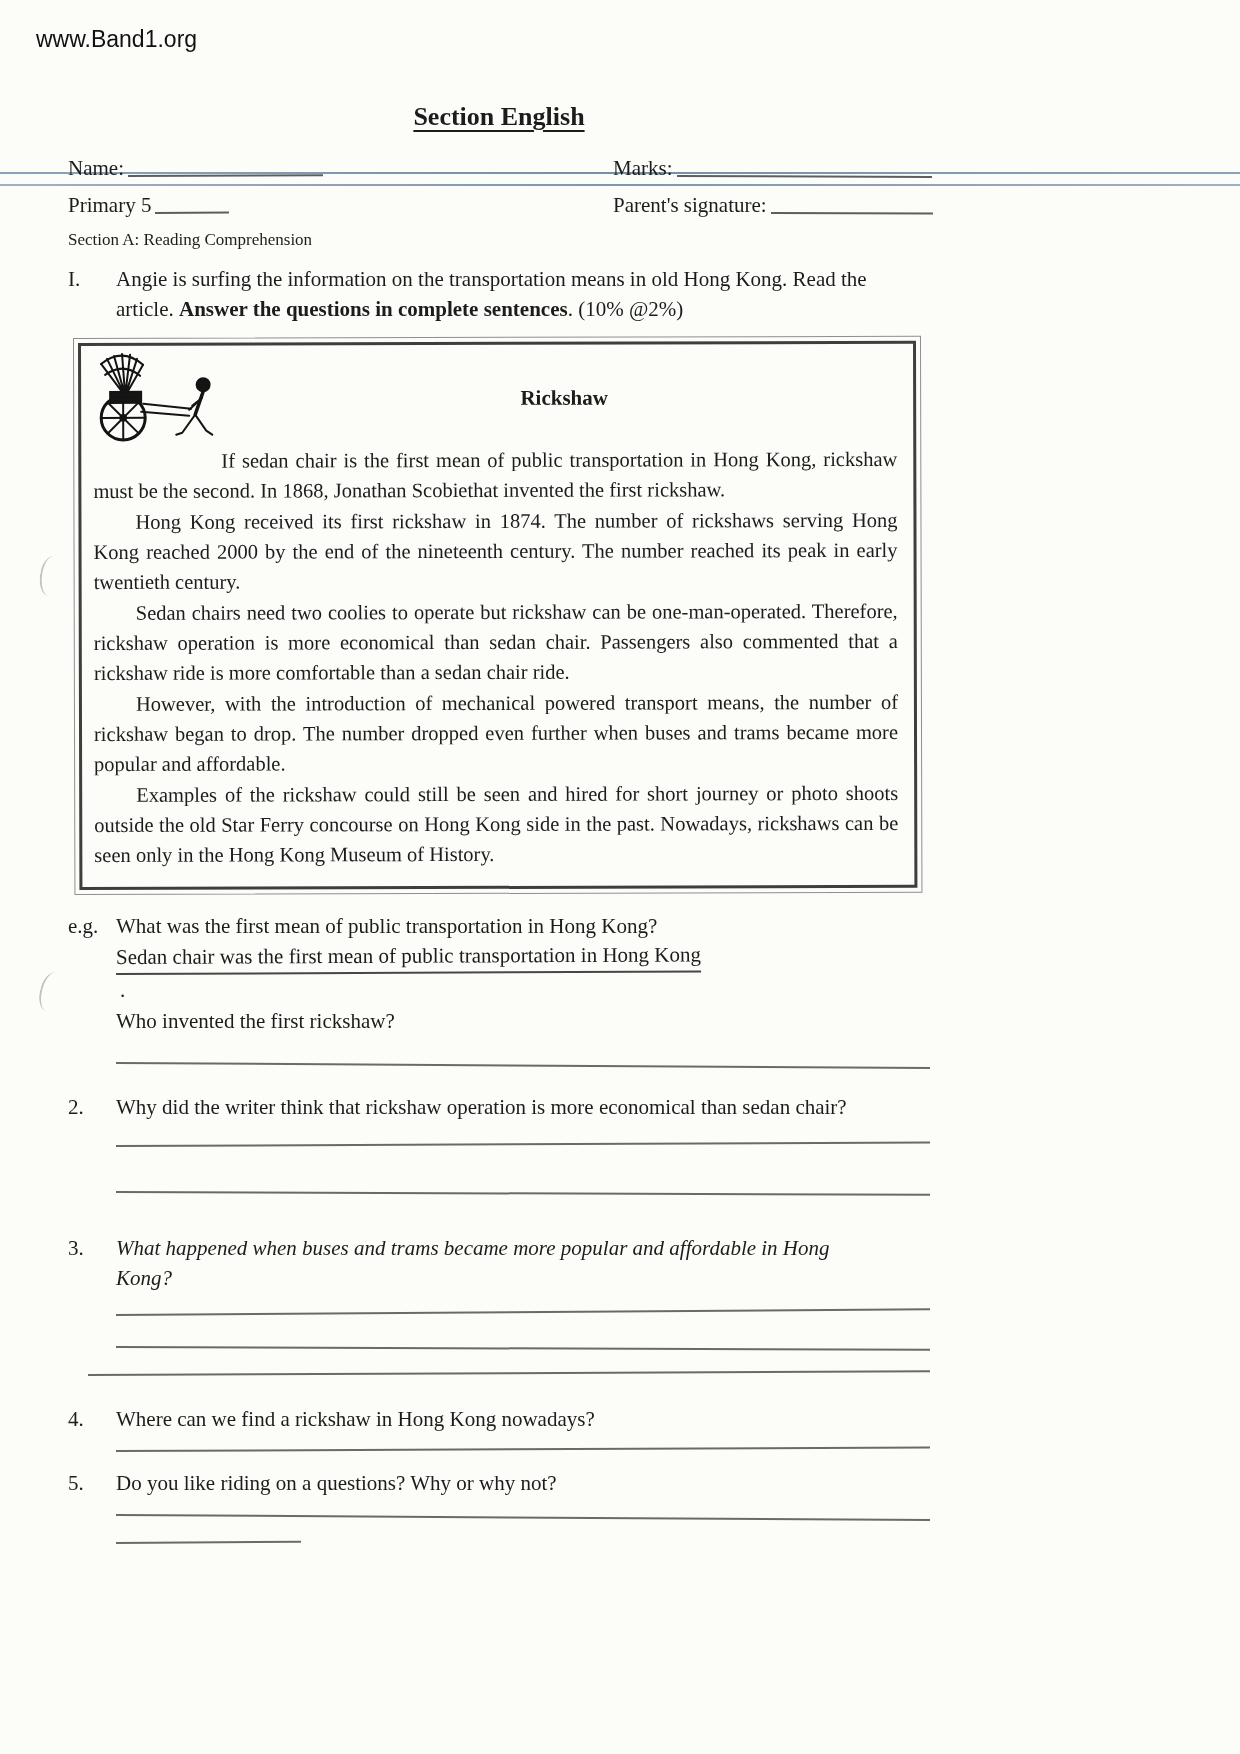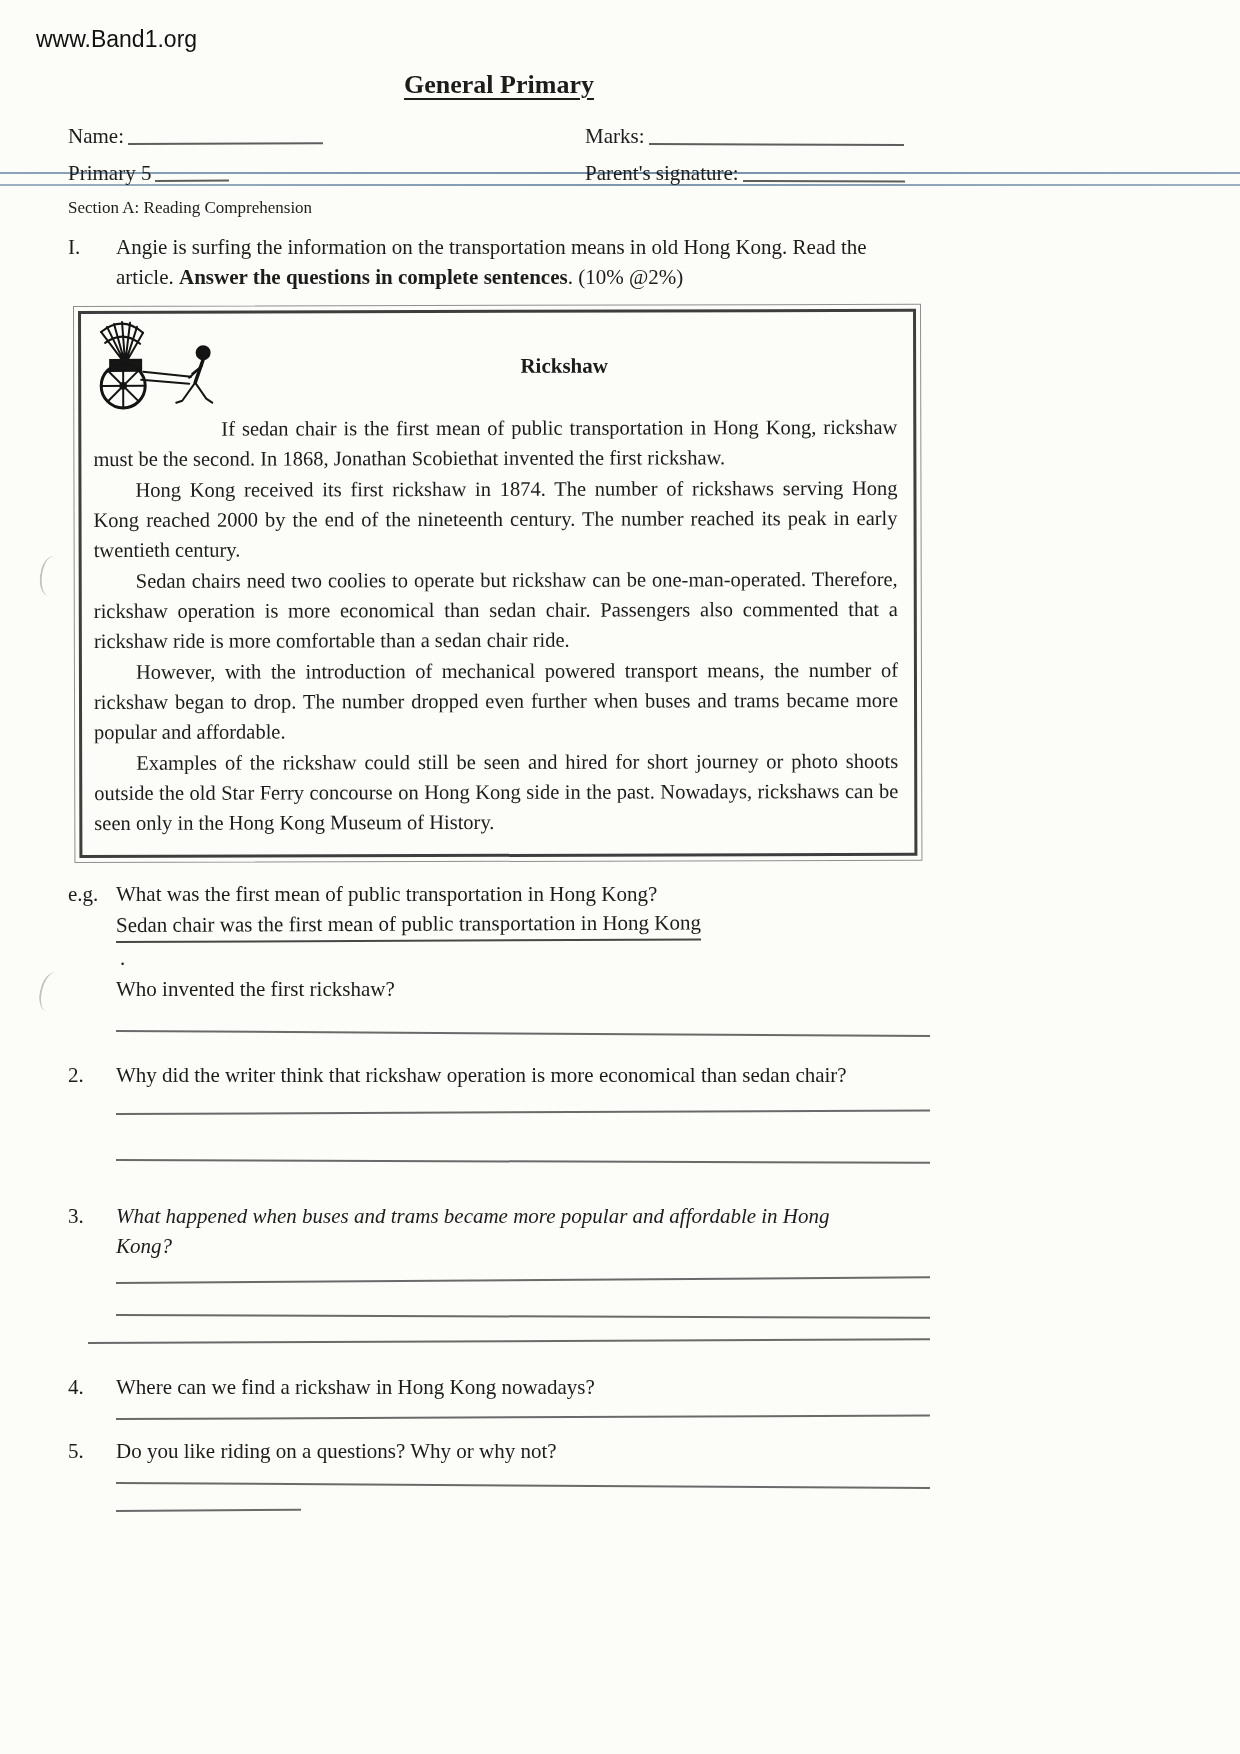--- a/index.html
+++ b/index.html
@@ -6,21 +6,21 @@
   .page{
     position:relative;
     width:1240px;
     height:1754px;
     margin:0 auto;
     background:#fcfcf9;
     overflow:hidden;
     font-family:"Liberation Serif","DejaVu Serif",serif;
     color:#1c1c1c;
     box-sizing:border-box;
-    padding-top:56px;
+    padding-top:88px;
   }
   .watermark{
     position:absolute;
     top:26px;left:36px;
     font-family:"Liberation Sans","DejaVu Sans",sans-serif;
     font-size:23px;
     color:#111;
   }
   .blue-rule{
     position:absolute;left:0;width:1240px;height:2px;z-index:0;
@@ -38,21 +38,21 @@
   .title{
     text-align:center;font-size:27px;font-weight:bold;
     text-decoration:underline;text-decoration-thickness:2px;text-underline-offset:5px;
     letter-spacing:0.5px;
   }
   .subtitle{
     text-align:center;font-size:26px;font-weight:bold;margin-top:14px;
     text-decoration:underline;text-decoration-thickness:2px;text-underline-offset:5px;
   }
   .form-area{margin-top:24px;font-size:21px;}
-  .form-row{display:flex;margin-bottom:12px;align-items:flex-end;}
+  .form-row{display:flex;margin-bottom:12px;align-items:flex-end;gap:28px;}
   .field-left{flex:0 0 517px;display:flex;align-items:baseline;}
   .field-right{flex:1;display:flex;align-items:baseline;}
   .label{white-space:nowrap;}
   .write-line{
     display:inline-block;height:2px;border-bottom:2px solid #5e5e5e;
     margin-left:4px;transform-origin:left center;position:relative;top:2px;
   }
   .w195{width:195px;}.w70{width:74px;}.w255{width:255px;}.w160{width:162px;}
   .section-heading{margin-top:10px;font-size:17px;}
   .q-row{display:flex;font-size:21px;line-height:1.45;}
@@ -103,21 +103,21 @@
 
   <div class="watermark">www.Band1.org</div>
 
   <div class="blue-rule rule-1"></div>
   <div class="blue-rule rule-2"></div>
   <div class="artifact artifact-1"></div>
   <div class="artifact artifact-2"></div>
 
   <div class="content">
 
-    <div class="subtitle">General Primary</div>
+    <div class="subtitle">Section English</div>
 
     <div class="form-area">
       <div class="form-row">
         <div class="field-left">
           <span class="label">Name:</span>
           <span class="write-line w195 sk-n2"></span>
         </div>
         <div class="field-right">
           <span class="label">Marks:</span>
           <span class="write-line w255 sk-p2"></span>

